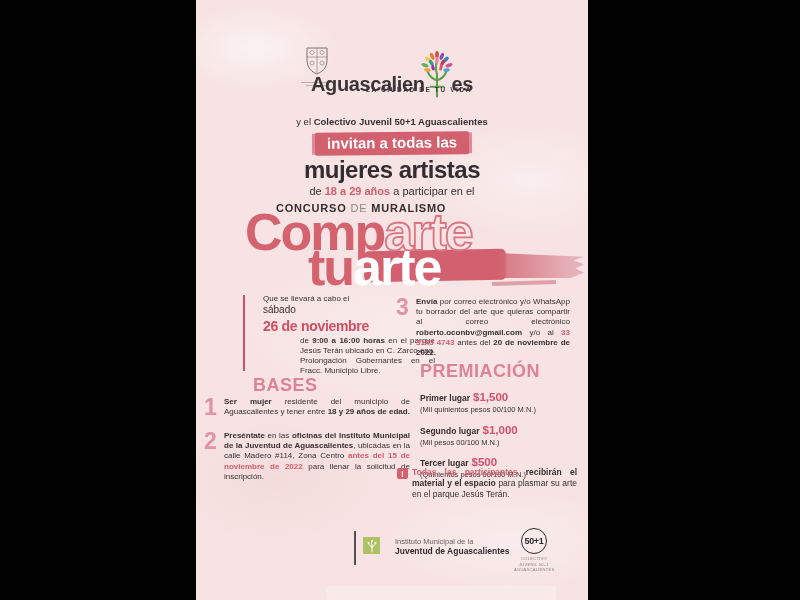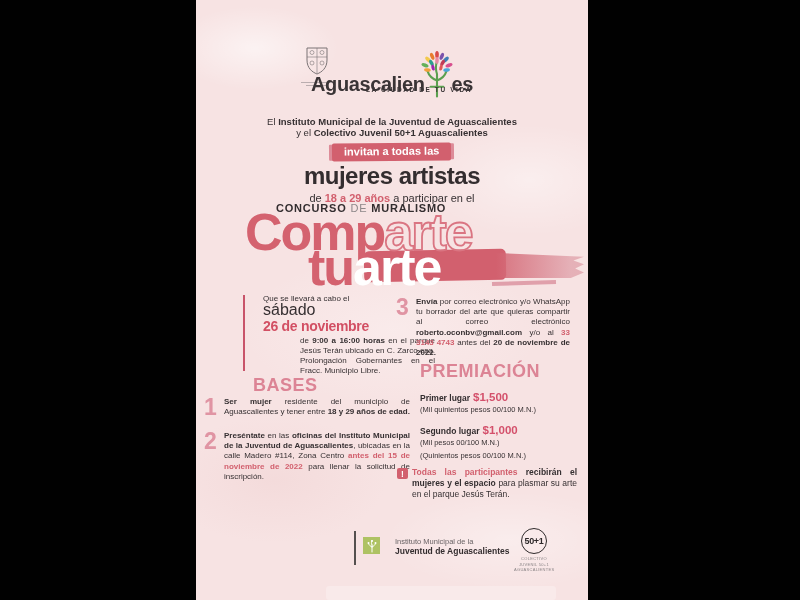--- a/index.html
+++ b/index.html
@@ -23,21 +23,21 @@
             font-weight:800;font-size:20px;letter-spacing:-.4px;color:#3a3436;}
   .tree{width:34px;height:48px;margin:0 -3px -2px -4px;}
   .tagline{left:0;right:0;top:86px;text-align:center;padding-left:54px;
            font-size:6.5px;font-weight:700;letter-spacing:1.6px;color:#3a3436;}
 
   
   .intro{left:0;right:0;top:116px;text-align:center;line-height:1.18;}
   .iline{font-size:9.5px;}
   .iline b{font-weight:800;}
   .banner{display:inline-block;margin-top:5px;background:#d2606e;color:#fff;
-          font-size:11px;font-weight:700;padding:2px 12px 3px;border-radius:2px;
+          font-size:15px;font-weight:700;padding:2px 12px 3px;border-radius:2px;
           transform:rotate(-.6deg);box-shadow:-4px 0 0 -1px #dd8b98,4px 0 0 -1px #dd8b98;}
   .headline{font-size:24px;font-weight:800;letter-spacing:-.5px;color:#332d2f;margin-top:1px;}
   .sub{font-size:11px;margin-top:1px;}
   .pink-b{color:#d2606e;font-weight:800;}
 
   
   .kicker{left:80px;top:202px;font-size:11px;font-weight:800;letter-spacing:.8px;color:#332d2f;}
   .kicker .lt{color:#8d8789;font-weight:400;}
   .t-line{font-size:52px;font-weight:800;letter-spacing:-2px;line-height:1;z-index:3;}
   .t1{left:49px;top:206px;text-align:right;}
@@ -50,21 +50,21 @@
   .brush-tail{left:300px;top:253px;width:88px;height:25px;z-index:1;opacity:.85;
               background:linear-gradient(90deg,#d2606e,#e2a8b0 85%);
               clip-path:polygon(0 0,100% 15%,88% 30%,100% 45%,90% 62%,100% 78%,85% 100%,0 100%);}
   .brush-streak{left:296px;top:281px;width:64px;height:4px;background:#d98f9c;
                 transform:rotate(-2deg);z-index:1;opacity:.8;}
 
   
   .when{left:47px;top:293px;width:172px;padding-left:20px;}
   .when::before{content:"";position:absolute;left:0;top:2px;width:2px;height:76px;background:#c8546a;}
   .w-lead{font-size:8px;line-height:11px;}
-  .w-day{font-size:16px;line-height:12px;}
+  .w-day{font-size:10px;line-height:12px;}
   .w-date{font-size:14px;font-weight:800;letter-spacing:-.3px;line-height:20px;color:#d24f63;}
   .w-body{font-size:8px;line-height:10px;text-align:justify;margin-left:37px;}
   .sec-h{font-size:18px;font-weight:800;letter-spacing:.5px;color:#dc8495;}
   .bases-h{left:57px;top:375px;}
   .prem-h{left:224px;top:361px;}
   .item{display:flex;}
   .num{width:20px;font-size:23px;font-weight:800;color:#e094a3;line-height:.95;flex:none;}
   .itext{flex:1;font-size:8px;line-height:1.28;text-align:justify;}
   .itext b{font-weight:800;}
   .pinktxt{color:#d2606e;font-weight:800;}
@@ -138,21 +138,20 @@
         <ellipse cx="8" cy="25" rx="2.2" ry="4.2" fill="#f2a13c" transform="rotate(-82 8 25)"></ellipse>
         <ellipse cx="32" cy="25" rx="2.2" ry="4.2" fill="#4aa5d9" transform="rotate(82 32 25)"></ellipse>
         <ellipse cx="15" cy="22" rx="2" ry="3.8" fill="#9c27b0" transform="rotate(-15 15 22)"></ellipse>
         <ellipse cx="25" cy="22" rx="2" ry="3.8" fill="#e05656" transform="rotate(15 25 22)"></ellipse>
       </svg>
       <span>es</span>
     </div>
     <div class="abs tagline">LA CIUDAD DE TU VIDA</div>
 
     <div class="abs intro">
-      <div class="iline"><span>El </span><b>Instituto Municipal de la Juventud de Aguascalientes</b></div>
       <div class="iline"><span>y el </span><b>Colectivo Juvenil 50+1 Aguascalientes</b></div>
       <div><span class="banner">invitan a todas las</span></div>
       <div class="headline">mujeres artistas</div>
       <div class="sub"><span>de </span><span class="pink-b">18 a 29 años</span><span> a participar en el</span></div>
     </div>
 
     <div class="abs kicker">
       <span>CONCURSO</span>
       <span class="lt">DE</span>
       <span>MURALISMO</span>
@@ -189,26 +188,27 @@
     <div class="abs prizes">
       <div class="prize">
         <div><span class="p-label">Primer lugar</span><span class="p-amount">$1,500</span></div>
         <div class="p-note">(Mil quinientos pesos 00/100 M.N.)</div>
       </div>
       <div class="prize">
         <div><span class="p-label">Segundo lugar</span><span class="p-amount">$1,000</span></div>
         <div class="p-note">(Mil pesos 00/100 M.N.)</div>
       </div>
       <div class="prize">
+        <div><span class="p-label">Tercer lugar</span><span class="p-amount">$500</span></div>
         <div class="p-note">(Quinientos pesos 00/100 M.N.)</div>
       </div>
     </div>
     <div class="abs note">
       <div class="excl">!</div>
-      <div class="ntext"><span class="pinktxt">Todas las participantes</span><b> recibirán el mujeres y el espacio</b><span> para plasmar su arte en el parque Jesús Terán.</span></div>
+      <div class="ntext"><span class="pinktxt">Todas las participantes</span><b> recibirán el material y el espacio</b><span> para plasmar su arte en el parque Jesús Terán.</span></div>
     </div>
 
     <div class="abs fdiv"></div>
     <div class="abs imj">
       <div class="imj-sq">
         <svg width="12" height="14" viewBox="0 0 12 14">
             <path d="M6,13 L6,6 M6,8 C4,7 3,6 2.5,4.5 M6,8 C8,7 9,6 9.5,4.5 M6,6 C5.3,4 5.3,3 6,1.5" fill="none" stroke="#ffffff" stroke-width="1" stroke-linecap="round"></path>
             <circle cx="6" cy="2" r="1" fill="#fff"></circle>
             <circle cx="2.5" cy="4" r="1" fill="#fff"></circle>
             <circle cx="9.5" cy="4" r="1" fill="#fff"></circle>

